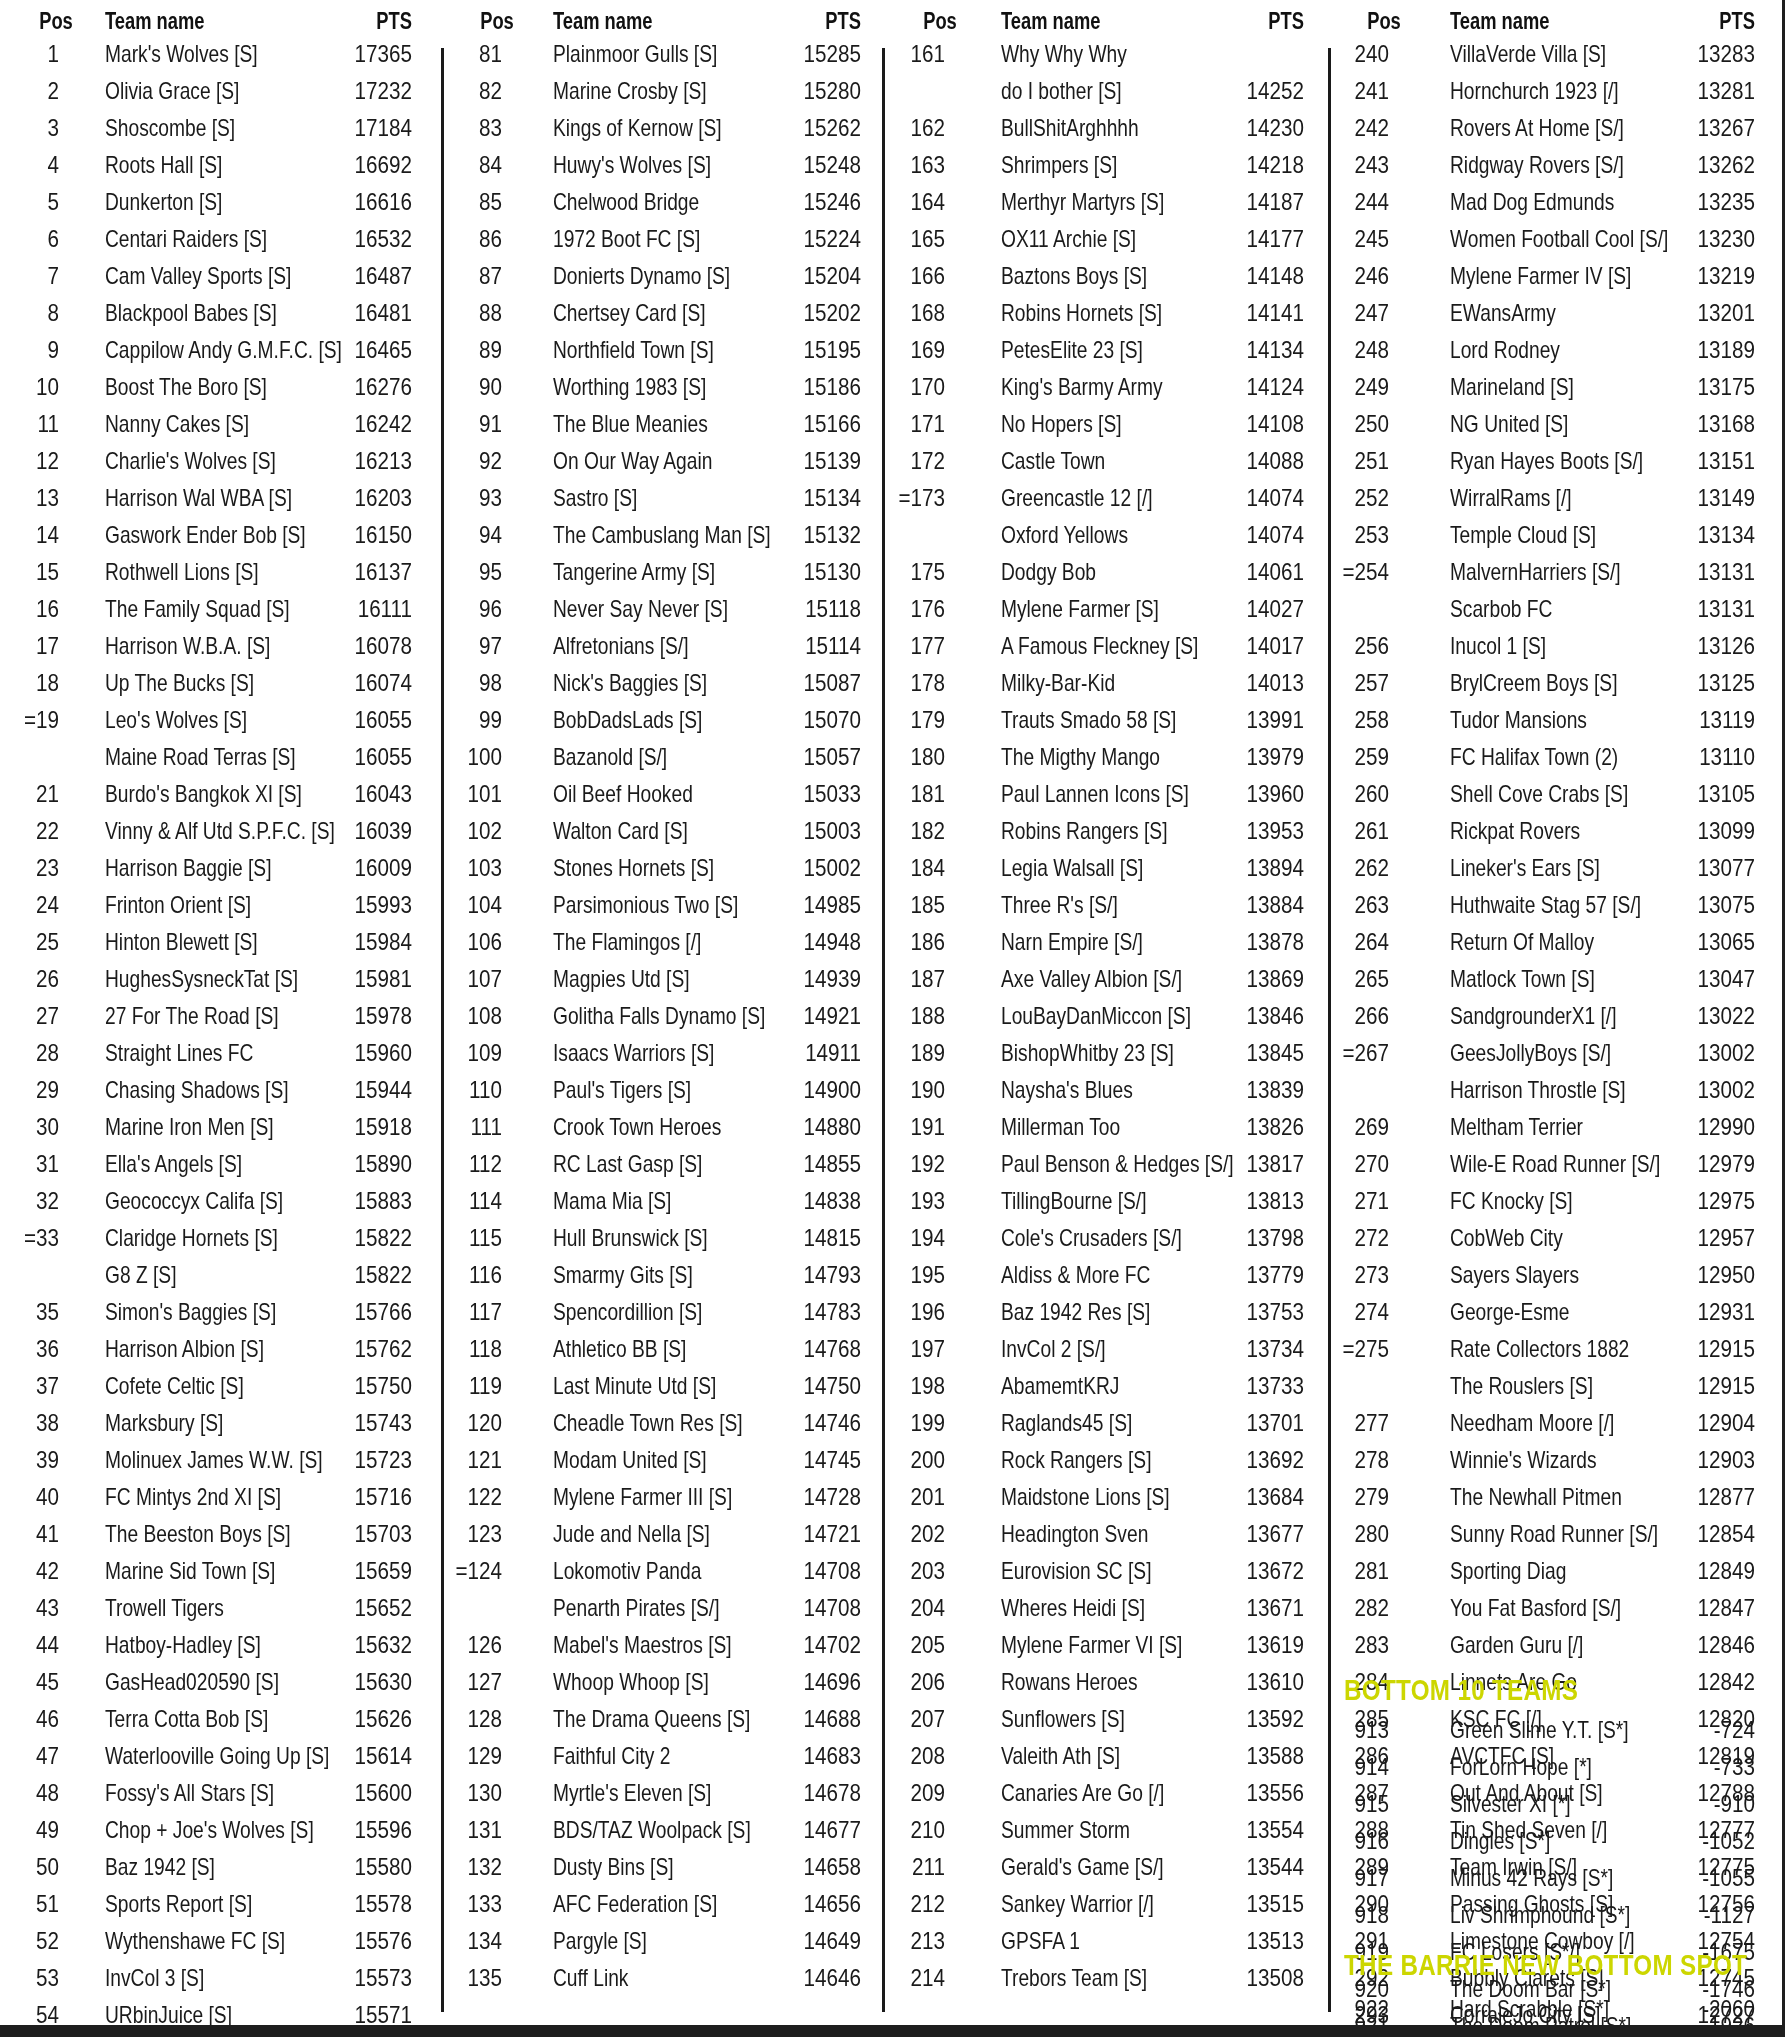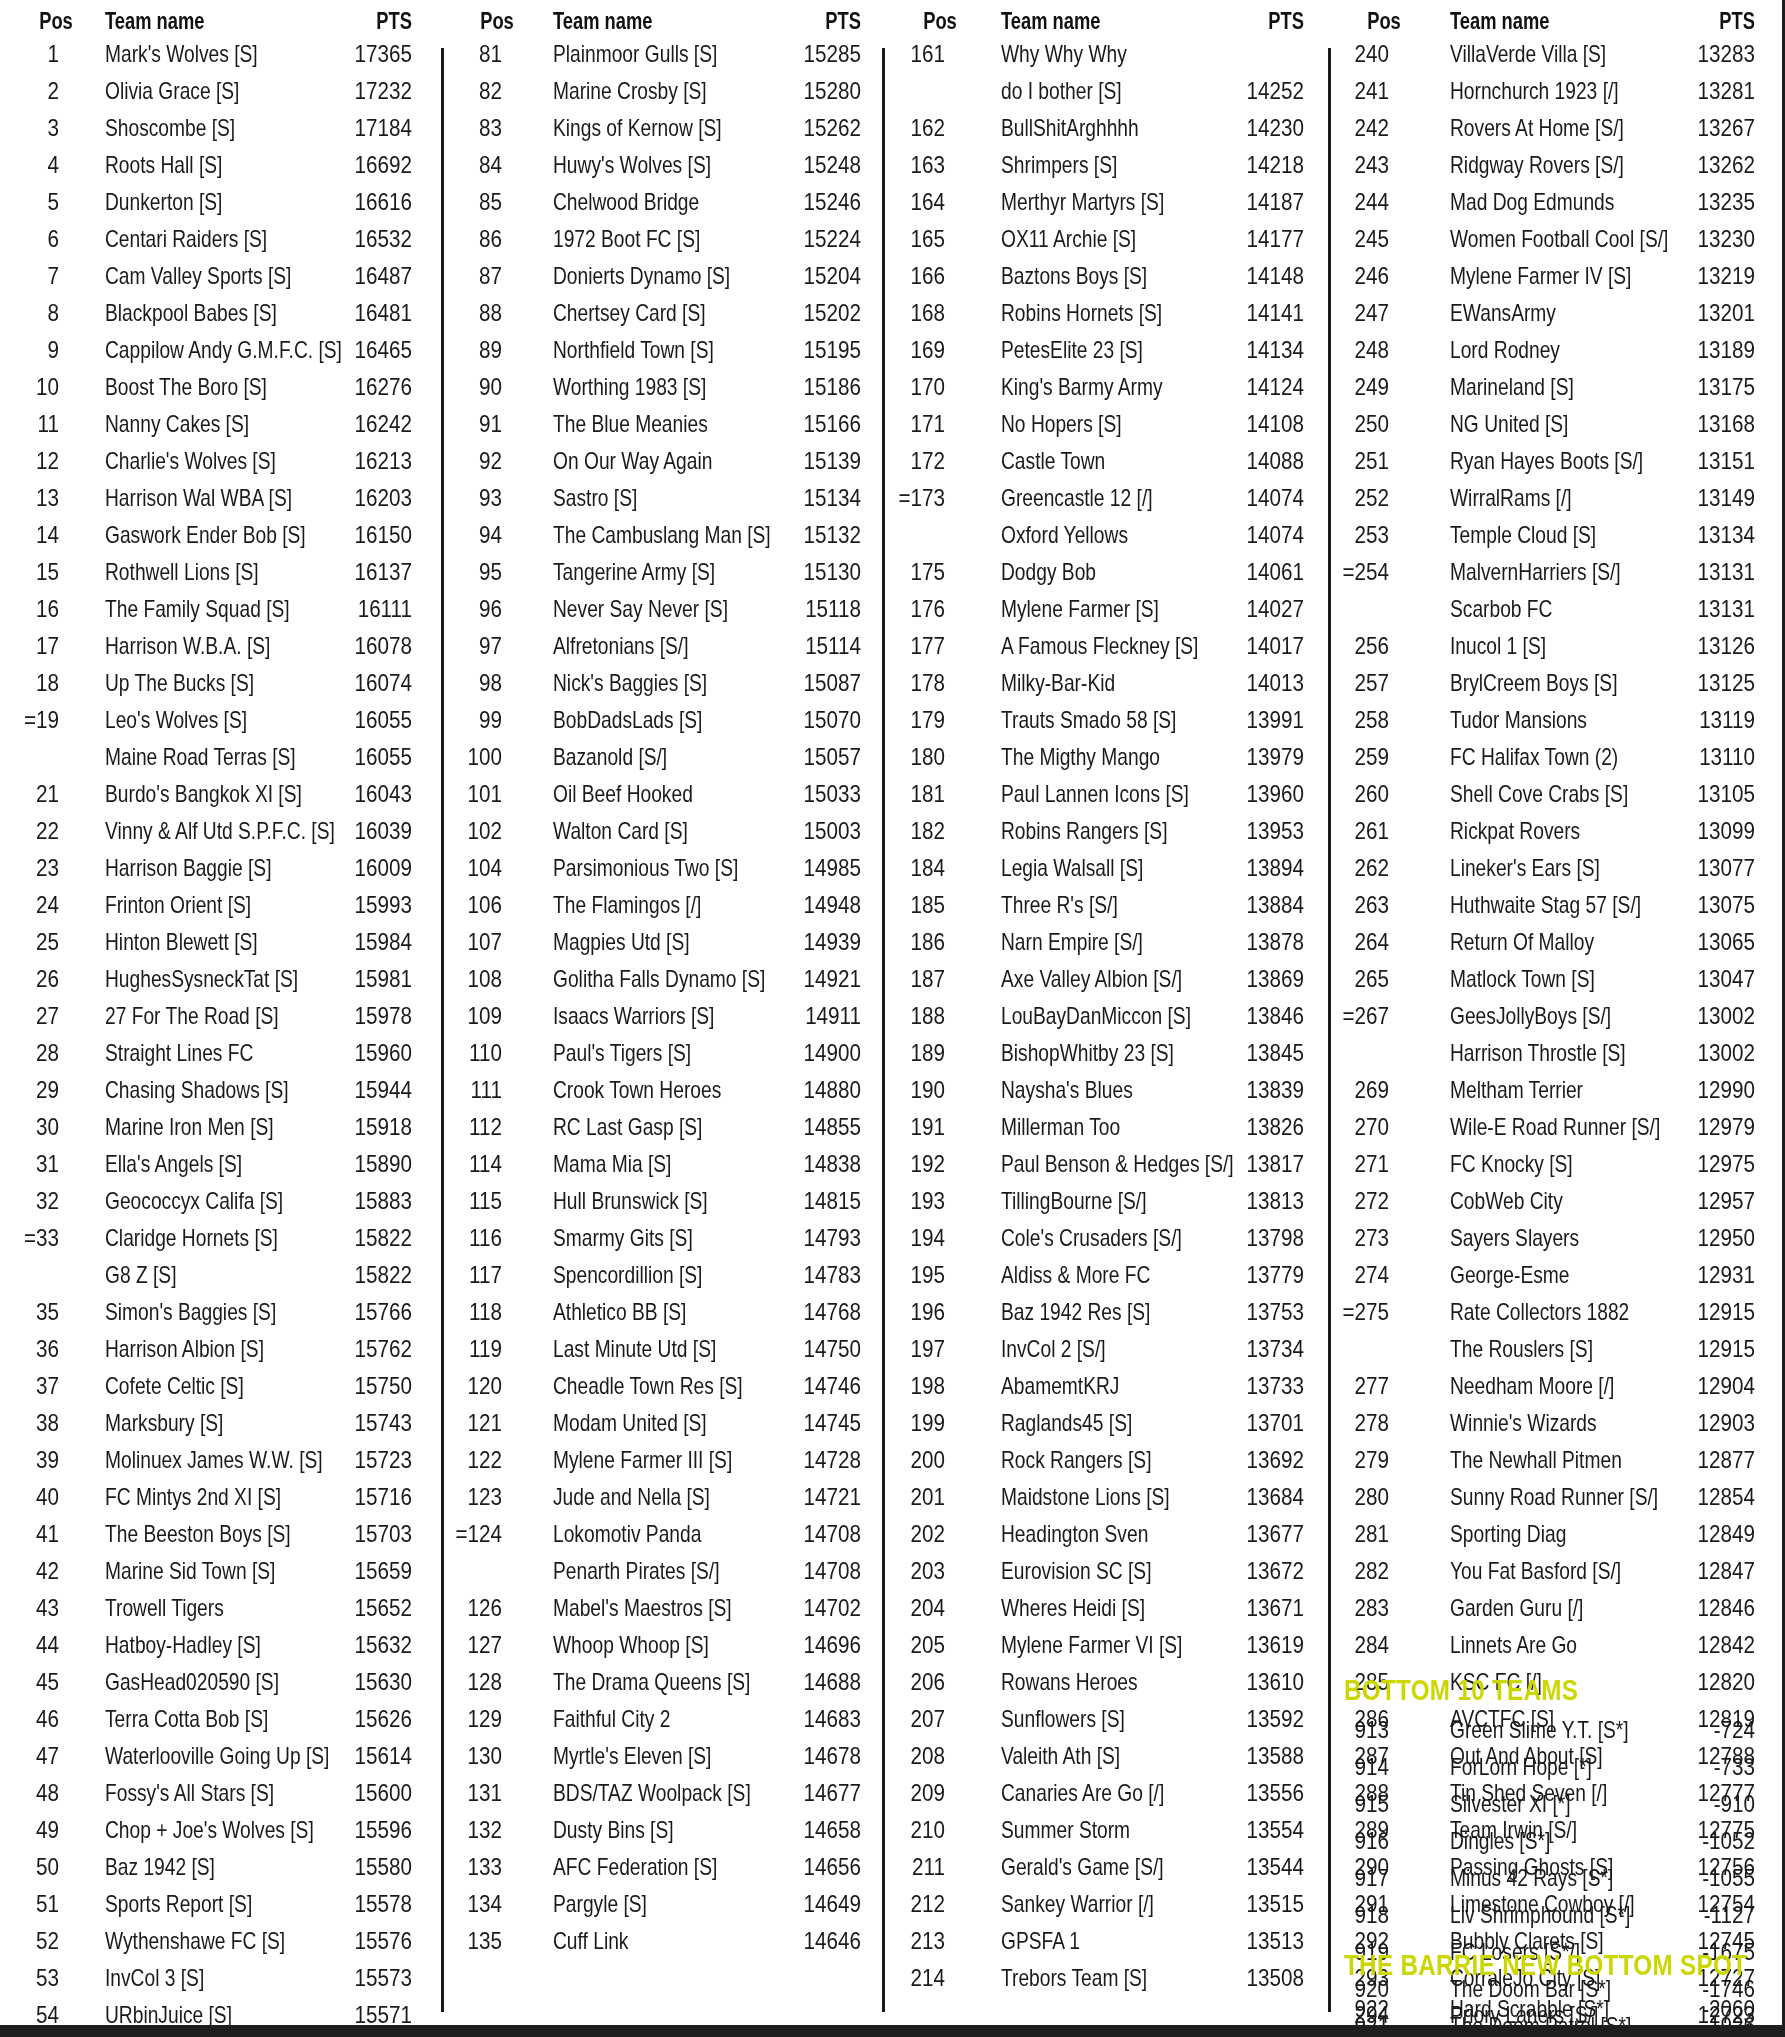--- a/index.html
+++ b/index.html
@@ -418,20 +418,25 @@
         <span class="c-pos" style="left: -19px; line-height: 37px;">101</span>
         <span class="c-name" style="left: 110px; line-height: 37px;">Oil Beef Hooked</span>
         <span class="c-pts" style="left: 322px; line-height: 37px;">15033</span>
       </div>
       <div class="row" style="height: 37px;">
         <span class="c-pos" style="left: -19px; line-height: 37px;">102</span>
         <span class="c-name" style="left: 110px; line-height: 37px;">Walton Card [S]</span>
         <span class="c-pts" style="left: 322px; line-height: 37px;">15003</span>
       </div>
       <div class="row" style="height: 37px;">
+        <span class="c-pos" style="left: -19px; line-height: 37px;">103</span>
+        <span class="c-name" style="left: 110px; line-height: 37px;">Stones Hornets [S]</span>
+        <span class="c-pts" style="left: 322px; line-height: 37px;">15002</span>
+      </div>
+      <div class="row" style="height: 37px;">
         <span class="c-pos" style="left: -19px; line-height: 37px;">104</span>
         <span class="c-name" style="left: 110px; line-height: 37px;">Parsimonious Two [S]</span>
         <span class="c-pts" style="left: 322px; line-height: 37px;">14985</span>
       </div>
       <div class="row" style="height: 37px;">
         <span class="c-pos" style="left: -19px; line-height: 37px;">106</span>
         <span class="c-name" style="left: 110px; line-height: 37px;">The Flamingos [/]</span>
         <span class="c-pts" style="left: 322px; line-height: 37px;">14948</span>
       </div>
       <div class="row" style="height: 37px;">
@@ -975,20 +980,25 @@
       </div>
       <div class="row" style="height: 37px;">
         <span class="c-pos" style="left: -19px; line-height: 37px;">264</span>
         <span class="c-name" style="left: 120px; line-height: 37px;">Return Of Malloy</span>
         <span class="c-pts" style="left: 329px; line-height: 37px;">13065</span>
       </div>
       <div class="row" style="height: 37px;">
         <span class="c-pos" style="left: -19px; line-height: 37px;">265</span>
         <span class="c-name" style="left: 120px; line-height: 37px;">Matlock Town [S]</span>
         <span class="c-pts" style="left: 329px; line-height: 37px;">13047</span>
+      </div>
+      <div class="row" style="height: 37px;">
+        <span class="c-pos" style="left: -19px; line-height: 37px;">266</span>
+        <span class="c-name" style="left: 120px; line-height: 37px;">SandgrounderX1 [/]</span>
+        <span class="c-pts" style="left: 329px; line-height: 37px;">13022</span>
       </div>
       <div class="row" style="height: 37px;">
         <span class="c-pos" style="left: -19px; line-height: 37px;">=267</span>
         <span class="c-name" style="left: 120px; line-height: 37px;">GeesJollyBoys [S/]</span>
         <span class="c-pts" style="left: 329px; line-height: 37px;">13002</span>
       </div>
       <div class="row" style="height: 37px;">
         <span class="c-pos" style="left: -19px; line-height: 37px;"></span>
         <span class="c-name" style="left: 120px; line-height: 37px;">Harrison Throstle [S]</span>
         <span class="c-pts" style="left: 329px; line-height: 37px;">13002</span>

